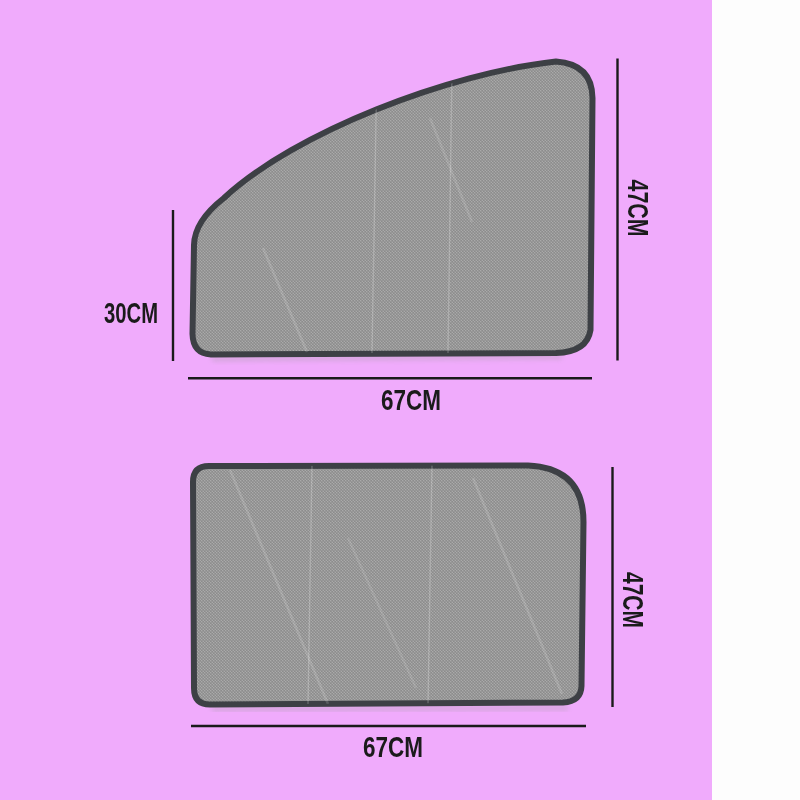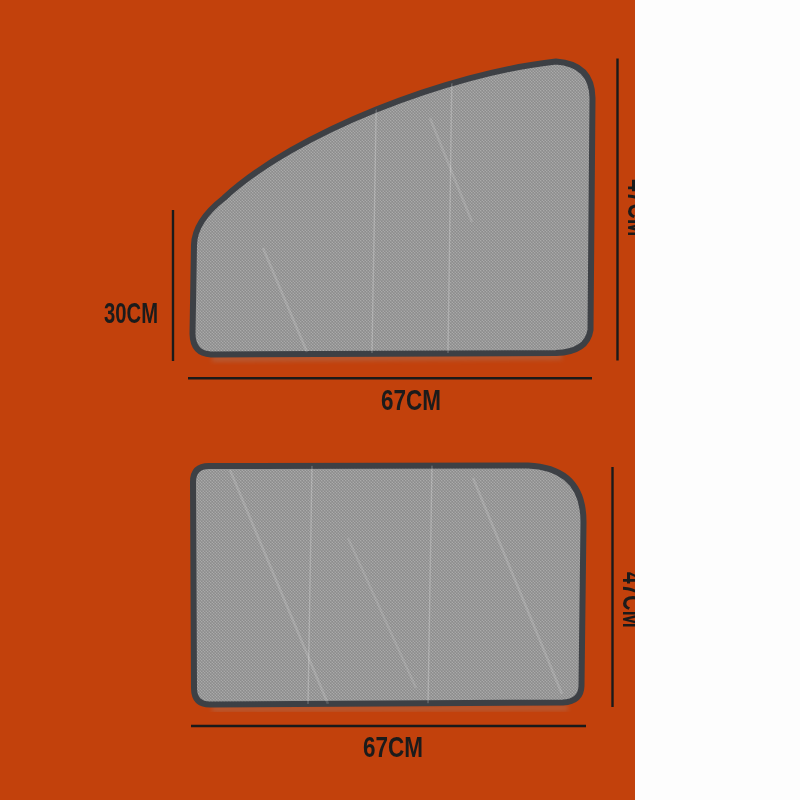--- a/index.html
+++ b/index.html
@@ -3,23 +3,23 @@
 <meta charset="utf-8">
 <style>
   html, body {
     margin: 0;
     padding: 0;
     background: #fdfdfd;
     font-family: "Liberation Sans", sans-serif;
   }
   .stage {
     position: relative;
-    width: 635px;
+    width: 712px;
     height: 800px;
-    background: #c2410c;
+    background: #f0abfc;
     overflow: hidden;
   }
   svg { display: block; }
   text.dim-label {
     font-family: "Liberation Sans", sans-serif;
     font-weight: 700;
     font-size: 30px;
     fill: #1b1b1b;
   }
 </style>

